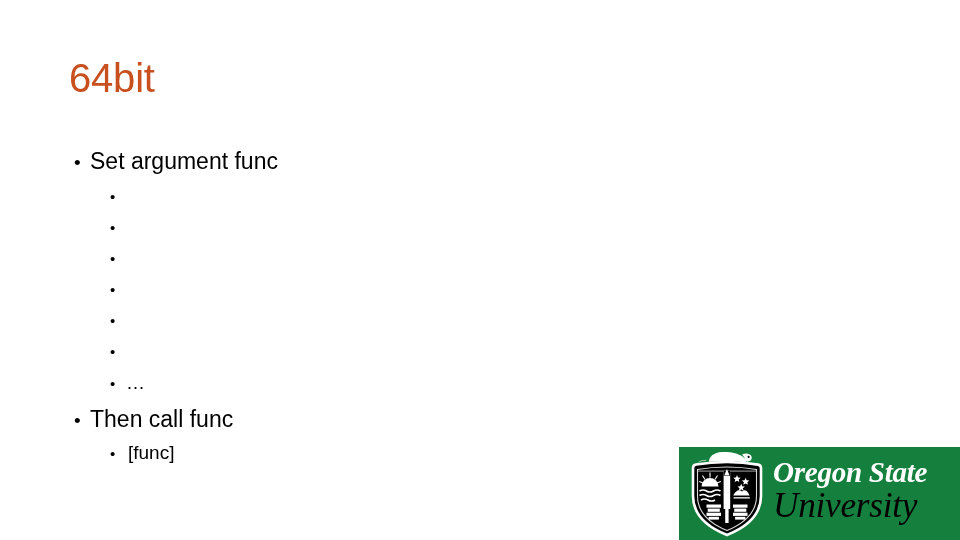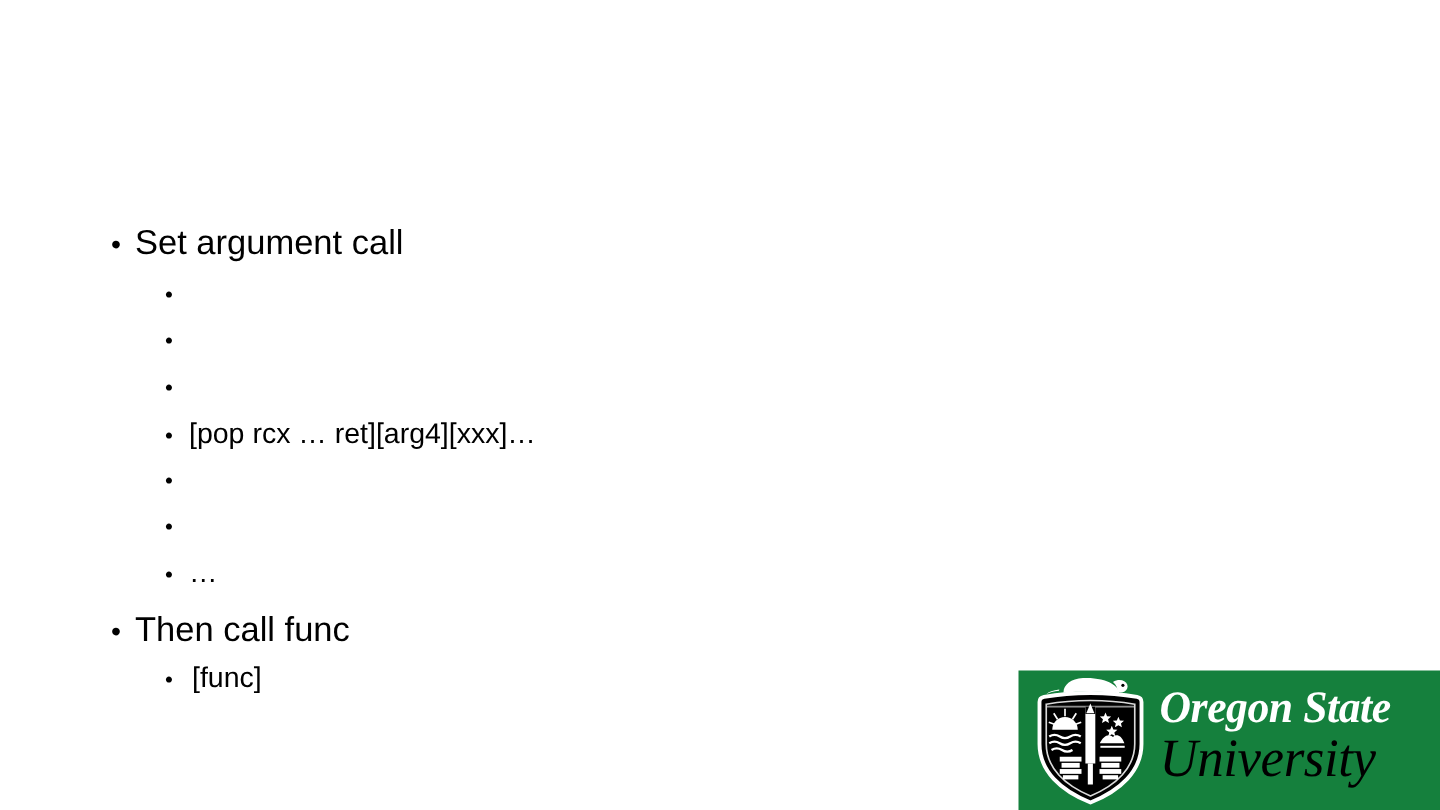--- a/index.html
+++ b/index.html
@@ -150,38 +150,38 @@
     white-space: nowrap;
     transform: scaleX(0.98);
     transform-origin: left top;
   }
 </style>
 </head>
 <body>
 
 <div class="slide">
 
+  <div class="slide-title">64bit</div>
 
   <div class="body-content">
       <div class="bullet-row lvl1" style="top: 148px;">
         <span class="marker">•</span>
-        <span class="bullet-text">Set argument call</span>
+        <span class="bullet-text">Set argument func</span>
       </div>
       <div class="bullet-row lvl2" style="top: 185px;">
         <span class="marker">•</span>
       </div>
       <div class="bullet-row lvl2" style="top: 216px;">
         <span class="marker">•</span>
       </div>
       <div class="bullet-row lvl2" style="top: 247px;">
         <span class="marker">•</span>
       </div>
       <div class="bullet-row lvl2" style="top: 278px;">
         <span class="marker">•</span>
-        <span class="bullet-text">[pop rcx … ret][arg4][xxx]…</span>
       </div>
       <div class="bullet-row lvl2" style="top: 309px;">
         <span class="marker">•</span>
       </div>
       <div class="bullet-row lvl2" style="top: 340px;">
         <span class="marker">•</span>
       </div>
       <div class="bullet-row lvl2" style="top: 371px;">
         <span class="marker">•</span>
         <span class="bullet-text">…</span>

